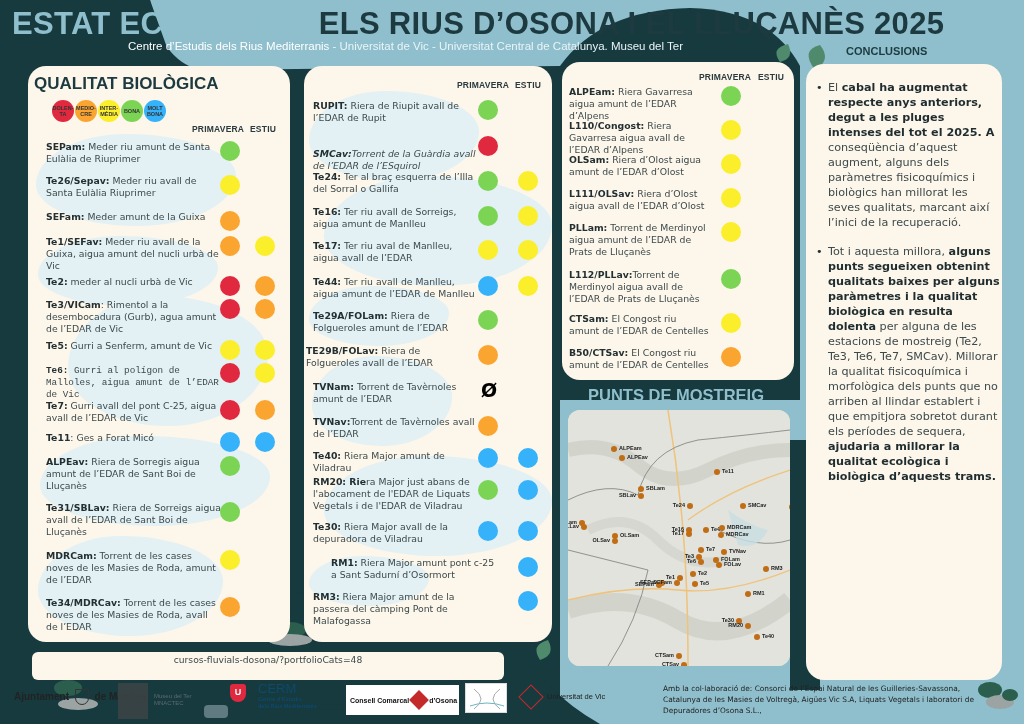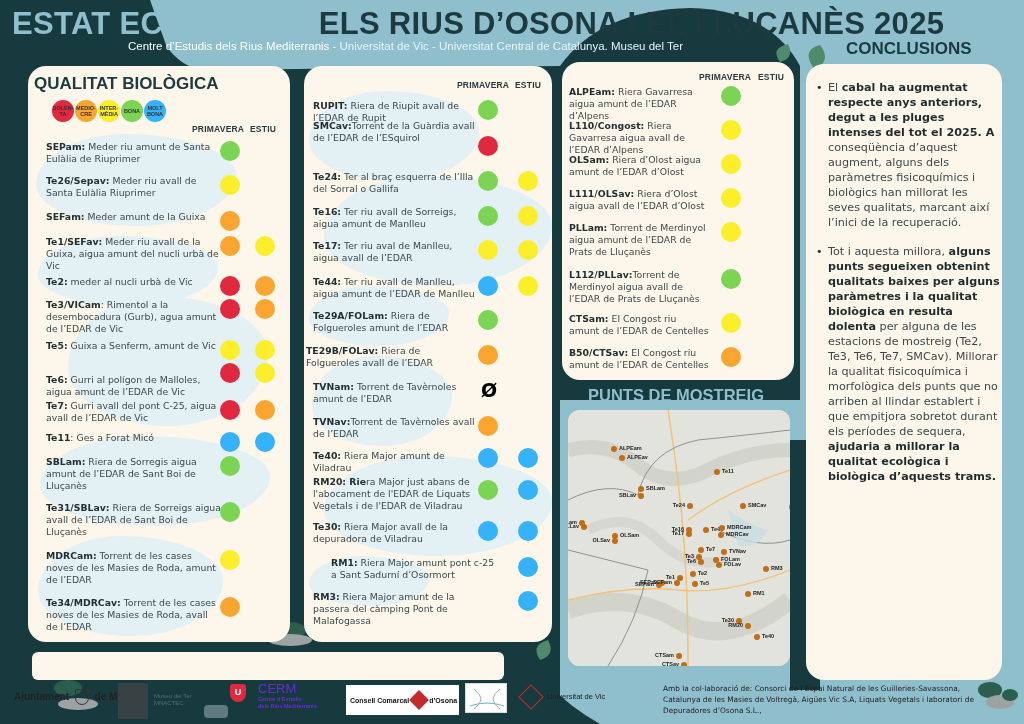--- a/index.html
+++ b/index.html
@@ -21,23 +21,23 @@
     color: #1c3a40; white-space: nowrap;
   }
   .title .light { color: #8fbfcc; }
   .subtitle {
     position: absolute; left: 128px; top: 40px;
     font-family: "Liberation Sans", sans-serif;
     font-size: 11.5px; white-space: nowrap; color: #fff;
   }
   .subtitle .s2 { color: #e8f4f7; }
   .conclusions-h {
-    position: absolute; left: 846px; top: 39px;
+    position: absolute; left: 846px; top: 45px;
     font-family: "Liberation Sans", sans-serif;
-    font-weight: bold; font-size: 17px; color: #1c3a40;
+    font-weight: bold; font-size: 11px; color: #1c3a40;
   }
   .card {
     position: absolute; background: #fdf6ea; border-radius: 18px;
     overflow: hidden;
   }
   .blob { position: absolute; background: #e3f0f4; border-radius: 45% 55% 50% 50% / 55% 45% 55% 45%; }
   .col-head {
     position: absolute; font-family: "Liberation Sans", sans-serif; font-weight: bold;
     font-size: 8.5px; color: #2a3a3e; letter-spacing: 0.2px;
   }
@@ -124,33 +124,33 @@
       <div class="dot" style="left: 192px; top: 145px; background: rgb(251, 165, 49);"></div>
       <div class="row" style="left: 18px; top: 170px; width: 175px;"><b>Te1/SEFav:</b><span> Meder riu avall de la Guixa, aigua amunt del nucli urbà de Vic</span></div>
       <div class="dot" style="left: 192px; top: 170px; background: rgb(251, 165, 49);"></div>
       <div class="dot" style="left: 227px; top: 170px; background: rgb(251, 238, 42);"></div>
       <div class="row" style="left: 18px; top: 210px; width: 175px;"><b>Te2:</b><span> meder al nucli urbà de Vic</span></div>
       <div class="dot" style="left: 192px; top: 210px; background: rgb(224, 40, 63);"></div>
       <div class="dot" style="left: 227px; top: 210px; background: rgb(251, 165, 49);"></div>
       <div class="row" style="left: 18px; top: 233px; width: 175px;"><b>Te3/VICam</b><span>: Rimentol a la desembocadura (Gurb), agua amunt de l’EDAR de Vic</span></div>
       <div class="dot" style="left: 192px; top: 233px; background: rgb(224, 40, 63);"></div>
       <div class="dot" style="left: 227px; top: 233px; background: rgb(251, 165, 49);"></div>
-      <div class="row" style="left: 18px; top: 274px; width: 175px;"><b>Te5:</b><span> Guixa a Senferm, amunt de Vic</span></div>
+      <div class="row" style="left: 18px; top: 274px; width: 175px;"><b>Te5:</b><span> Gurri a Senferm, amunt de Vic</span></div>
       <div class="dot" style="left: 192px; top: 274px; background: rgb(251, 238, 42);"></div>
       <div class="dot" style="left: 227px; top: 274px; background: rgb(251, 238, 42);"></div>
-      <div class="row" style="left: 18px; top: 308px; width: 175px;"><b>Te6:</b><span> Gurri al polígon de Malloles, aigua amunt de l’EDAR de Vic</span></div>
+      <div class="row" style="left: 18px; top: 299px; width: 175px; font-family: Liberation Mono, monospace;"><b>Te6:</b><span> Gurri al polígon de Malloles, aigua amunt de l’EDAR de Vic</span></div>
       <div class="dot" style="left: 192px; top: 297px; background: rgb(224, 40, 63);"></div>
       <div class="dot" style="left: 227px; top: 297px; background: rgb(251, 238, 42);"></div>
       <div class="row" style="left: 18px; top: 334px; width: 175px;"><b>Te7:</b><span> Gurri avall del pont C-25, aigua avall de l’EDAR de Vic</span></div>
       <div class="dot" style="left: 192px; top: 334px; background: rgb(224, 40, 63);"></div>
       <div class="dot" style="left: 227px; top: 334px; background: rgb(251, 165, 49);"></div>
       <div class="row" style="left: 18px; top: 366px; width: 175px;"><b>Te11</b><span>: Ges a Forat Micó</span></div>
       <div class="dot" style="left: 192px; top: 366px; background: rgb(54, 178, 251);"></div>
       <div class="dot" style="left: 227px; top: 366px; background: rgb(54, 178, 251);"></div>
-      <div class="row" style="left: 18px; top: 390px; width: 175px;"><b>SBLam:</b><span> Riera de Sorregis aigua amunt de l’EDAR de Sant Boi de Lluçanès</span></div>
+      <div class="row" style="left: 18px; top: 390px; width: 175px;"><b>ALPEav:</b><span> Riera de Sorregis aigua amunt de l’EDAR de Sant Boi de Lluçanès</span></div>
       <div class="dot" style="left: 192px; top: 390px; background: rgb(124, 212, 85);"></div>
       <div class="row" style="left: 18px; top: 436px; width: 175px;"><b>Te31/SBLav:</b><span> Riera de Sorreigs aigua avall de l’EDAR de Sant Boi de Lluçanès</span></div>
       <div class="dot" style="left: 192px; top: 436px; background: rgb(124, 212, 85);"></div>
       <div class="row" style="left: 18px; top: 484px; width: 175px;"><b>MDRCam:</b><span> Torrent de les cases noves de les Masies de Roda, amunt de l’EDAR</span></div>
       <div class="dot" style="left: 192px; top: 484px; background: rgb(251, 238, 42);"></div>
       <div class="row" style="left: 18px; top: 531px; width: 175px;"><b>Te34/MDRCav:</b><span>  Torrent de les cases noves de les Masies de Roda, avall de l’EDAR</span></div>
       <div class="dot" style="left: 192px; top: 531px; background: rgb(251, 165, 49);"></div>
     </div>
 </div>
 
@@ -159,21 +159,21 @@
   <div class="blob" style="left:20px; top:110px; width:228px; height:110px;"></div>
   <div class="blob" style="left:5px; top:220px; width:140px; height:60px;"></div>
   <div class="blob" style="left:8px; top:290px; width:140px; height:90px;"></div>
   <div class="blob" style="left:20px; top:390px; width:228px; height:100px;"></div>
   <div class="blob" style="left:5px; top:490px; width:120px; height:50px;"></div>
   <div class="col-head" style="left:153px; top:14px;">PRIMAVERA</div>
   <div class="col-head" style="left:211px; top:14px;">ESTIU</div>
   <div id="p2rows">
       <div class="row" style="left: 9px; top: 34px; width: 165px;"><b>RUPIT:</b><span> Riera de Riupit avall de l’EDAR de Rupit</span></div>
       <div class="dot" style="left: 174px; top: 34px; background: rgb(124, 212, 85);"></div>
-      <div class="row" style="left: 9px; top: 54px; width: 165px;"><b>SMCav:</b><span>Torrent de la Guàrdia avall de l’EDAR de l’ESquirol</span></div>
+      <div class="row" style="left: 9px; top: 82px; width: 165px; font-style: italic;"><b>SMCav:</b><span>Torrent de la Guàrdia avall de l’EDAR de l’ESquirol</span></div>
       <div class="dot" style="left: 174px; top: 70px; background: rgb(224, 40, 63);"></div>
       <div class="row" style="left: 9px; top: 105px; width: 165px;"><b>Te24:</b><span> Ter al braç esquerra de l’Illa del Sorral o Gallifa</span></div>
       <div class="dot" style="left: 174px; top: 105px; background: rgb(124, 212, 85);"></div>
       <div class="dot" style="left: 214px; top: 105px; background: rgb(251, 238, 42);"></div>
       <div class="row" style="left: 9px; top: 140px; width: 165px;"><b>Te16:</b><span> Ter riu avall de Sorreigs, aigua amunt de Manlleu</span></div>
       <div class="dot" style="left: 174px; top: 140px; background: rgb(124, 212, 85);"></div>
       <div class="dot" style="left: 214px; top: 140px; background: rgb(251, 238, 42);"></div>
       <div class="row" style="left: 9px; top: 174px; width: 165px;"><b>Te17:</b><span> Ter riu aval de Manlleu, aigua avall de l’EDAR</span></div>
       <div class="dot" style="left: 174px; top: 174px; background: rgb(251, 238, 42);"></div>
       <div class="dot" style="left: 214px; top: 174px; background: rgb(251, 238, 42);"></div>
@@ -318,35 +318,36 @@
     </div>
 </div>
 
 <div class="card" style="left:806px; top:64px; width:196px; height:616px;"></div>
 <div class="concl-list" id="concl">
     <div class="concl-item"><span>El </span><b>cabal ha augmentat respecte anys anteriors, degut a les pluges intenses del tot el 2025. A</b><span> conseqüència d’aquest augment, alguns dels paràmetres fisicoquímics i biològics han millorat les seves qualitats, marcant així l’inici de la recuperació.</span></div>
     <div class="concl-item"><span>Tot i aquesta millora, </span><b>alguns punts segueixen obtenint qualitats baixes per alguns paràmetres i la qualitat biològica en resulta dolenta</b><span> per alguna de les estacions de mostreig (Te2, Te3, Te6, Te7, SMCav). Millorar la qualitat fisicoquímica i morfològica dels punts que no arriben al llindar establert i que empitjora sobretot durant els períodes de sequera, </span><b>ajudaria a millorar la qualitat ecològica i biològica d’aquests trams.</b></div>
   </div>
 
 <div class="memoria">
+  <div>cursos-fluvials-dosona/?portfolioCats=48</div>
 </div>
 
 <div class="logo" style="left:14px; top:689px; font-size:10px; font-weight:bold; color:#222;">
   <span>Ajuntament</span>
   <span style="display:inline-block; width:14px; height:16px; border:1px solid #333; border-radius:0 0 7px 7px; vertical-align:middle; margin:0 3px;"></span>
   <span>de Manlleu</span>
 </div>
 <div style="position:absolute; left:118px; top:683px; width:30px; height:36px; background:#3d4446; opacity:0.85;"></div>
 <div class="logo" style="left:154px; top:693px; font-size:6px; color:#5a6a6d; line-height:7px;">
   <div>Museu del Ter</div>
   <div>MNACTEC</div>
 </div>
 <div style="position:absolute; left:230px; top:684px; width:16px; height:18px; background:#e0283f; border-radius:3px 3px 8px 8px; color:#fff; font-size:9px; font-weight:bold; text-align:center; line-height:17px; font-family:'Liberation Sans',sans-serif;">U</div>
 <div style="position:absolute; left:204px; top:705px; width:24px; height:13px; background:#5f7a80; border-radius:4px;"></div>
-<div class="logo" style="left:258px; top:681px; color:#6d28d9;">
+<div class="logo" style="left:258px; top:681px; color:#0c4a6e;">
   <div style="font-size:13px;">CERM</div>
   <div style="font-size:5.5px; font-weight:bold; line-height:7px;">Centre d’Estudis</div>
   <div style="font-size:5.5px; font-weight:bold; line-height:7px;">dels Rius Mediterranis</div>
 </div>
 <div class="logo" style="left:346px; top:685px; width:113px; height:30px; background:#fff; font-size:7px; font-weight:bold; color:#111; display:flex; align-items:center; padding-left:4px; gap:3px;">
   <span>Consell Comarcal</span>
   <span style="display:inline-block; width:14px; height:14px; background:#c52a2a; transform:rotate(45deg);"></span>
   <span>d’Osona</span>
 </div>
 <div style="position:absolute; left:465px; top:683px; width:42px; height:30px; background:#fff; border:1px solid #ddd;">

